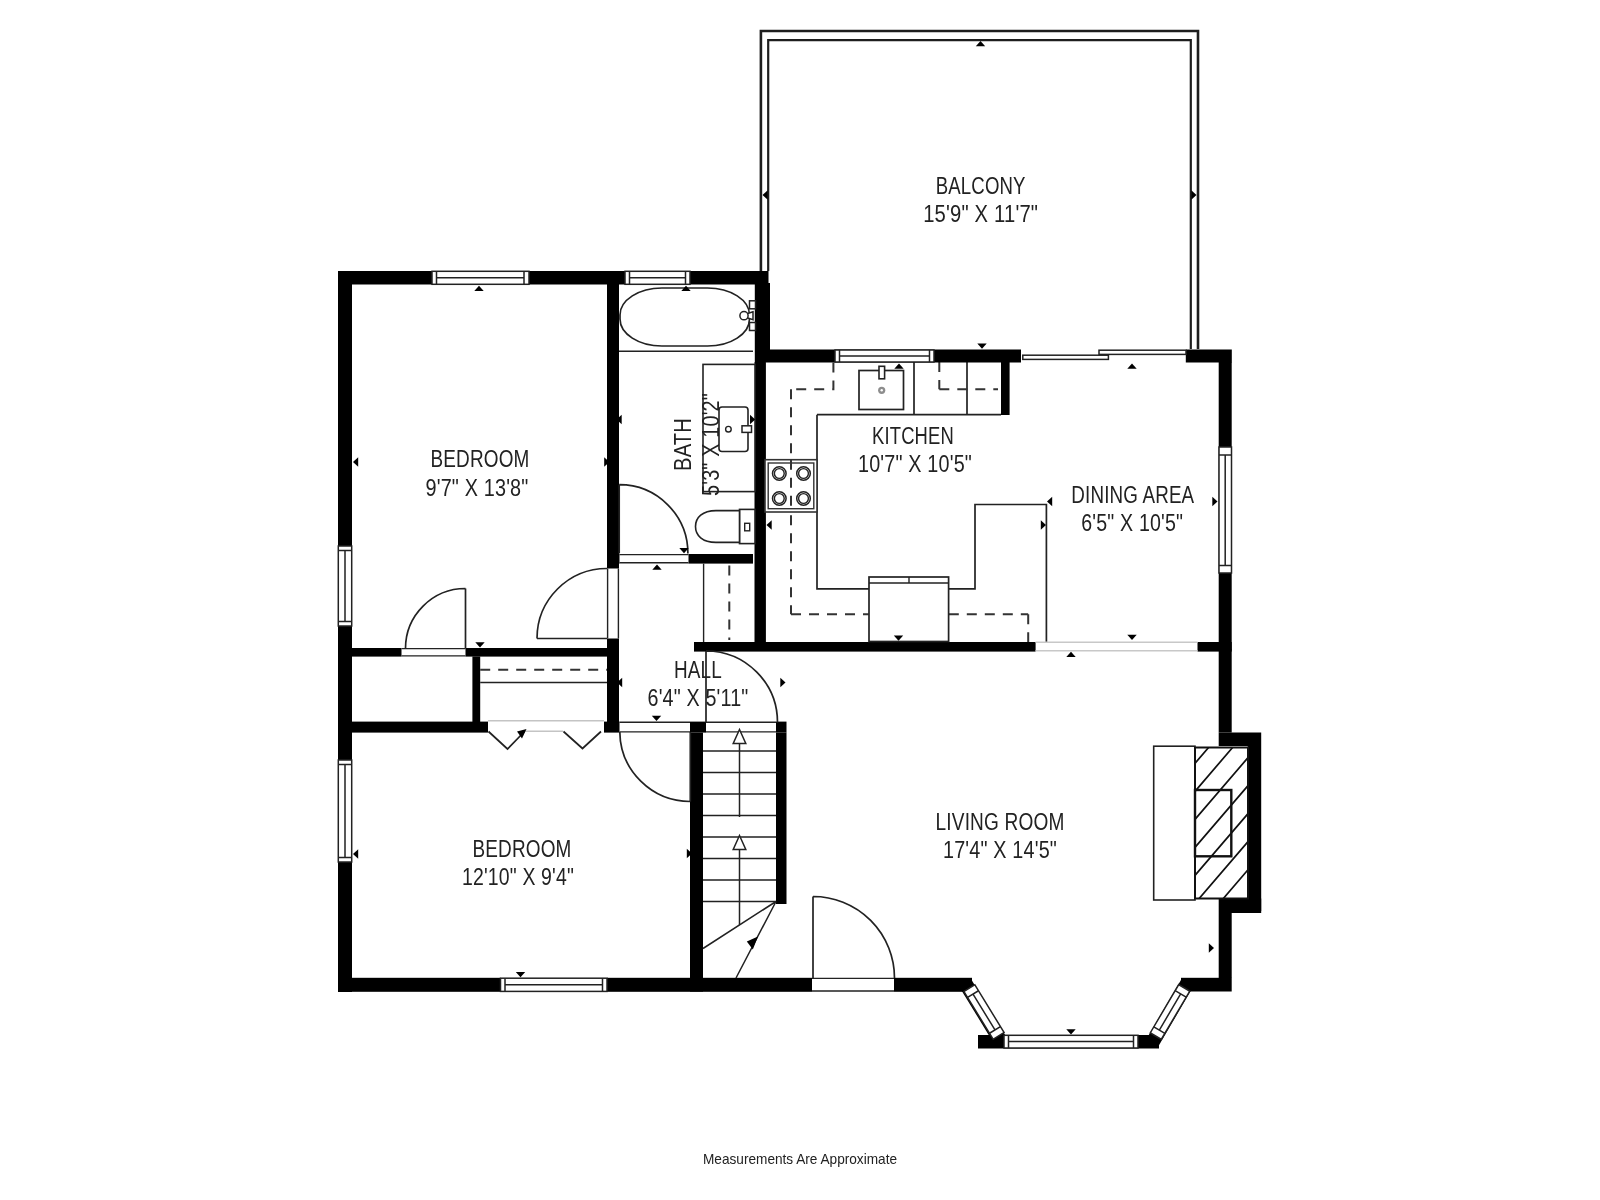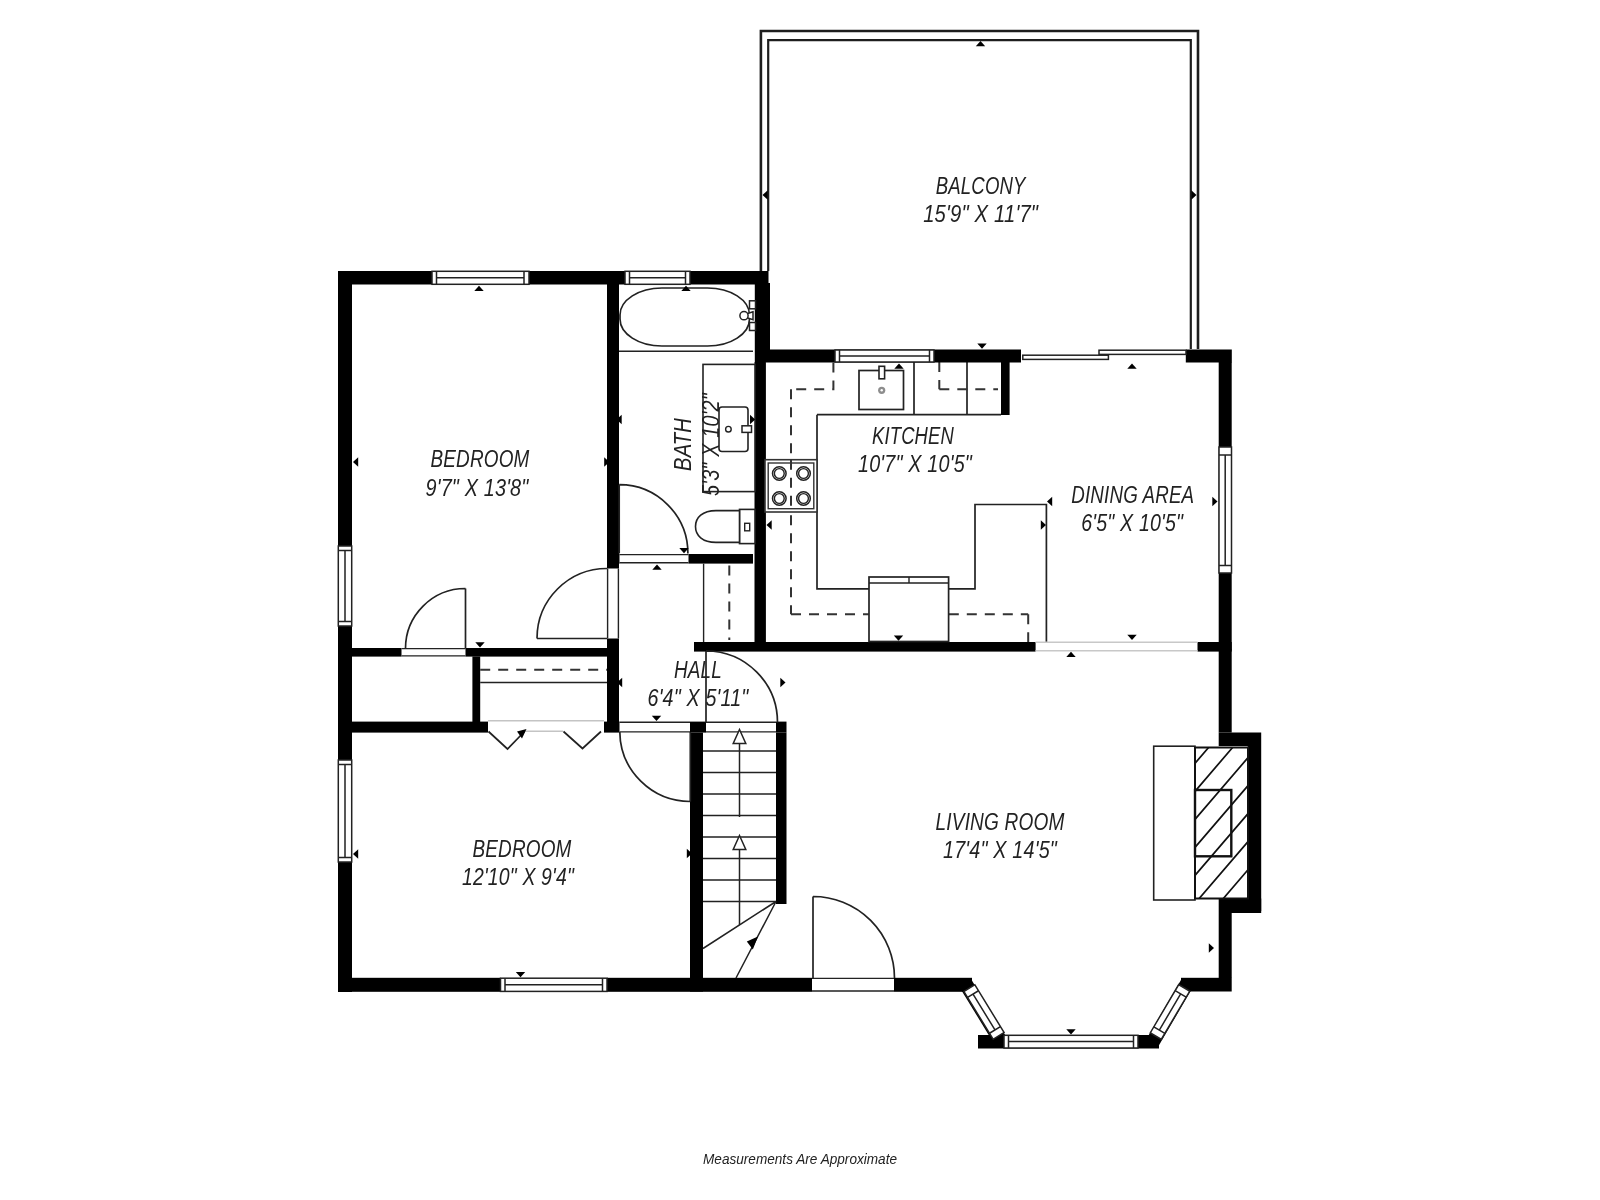--- a/index.html
+++ b/index.html
@@ -1,16 +1,16 @@
 <!DOCTYPE html>
 <html><head>
 <meta charset="utf-8">
 <style>
   html,body{margin:0;padding:0;background:#fff;}
-  .pg{position:relative;width:1275px;height:1200px;background:#e5e5e5;overflow:hidden;font-style:italic;}
+  .pg{position:relative;width:1275px;height:1200px;background:#e5e5e5;overflow:hidden;}
   svg text{font-family:"Liberation Sans",sans-serif;fill:#222;}
   .lbl{font-size:23px;letter-spacing:0.2px;}
 </style>
 </head>
 <body>
 <div class="pg">
 <svg width="1600" height="1200" viewBox="0 0 1600 1200" xmlns="http://www.w3.org/2000/svg">
 
 <rect x="0" y="0" width="1600" height="1200" fill="#ffffff"></rect>
 

